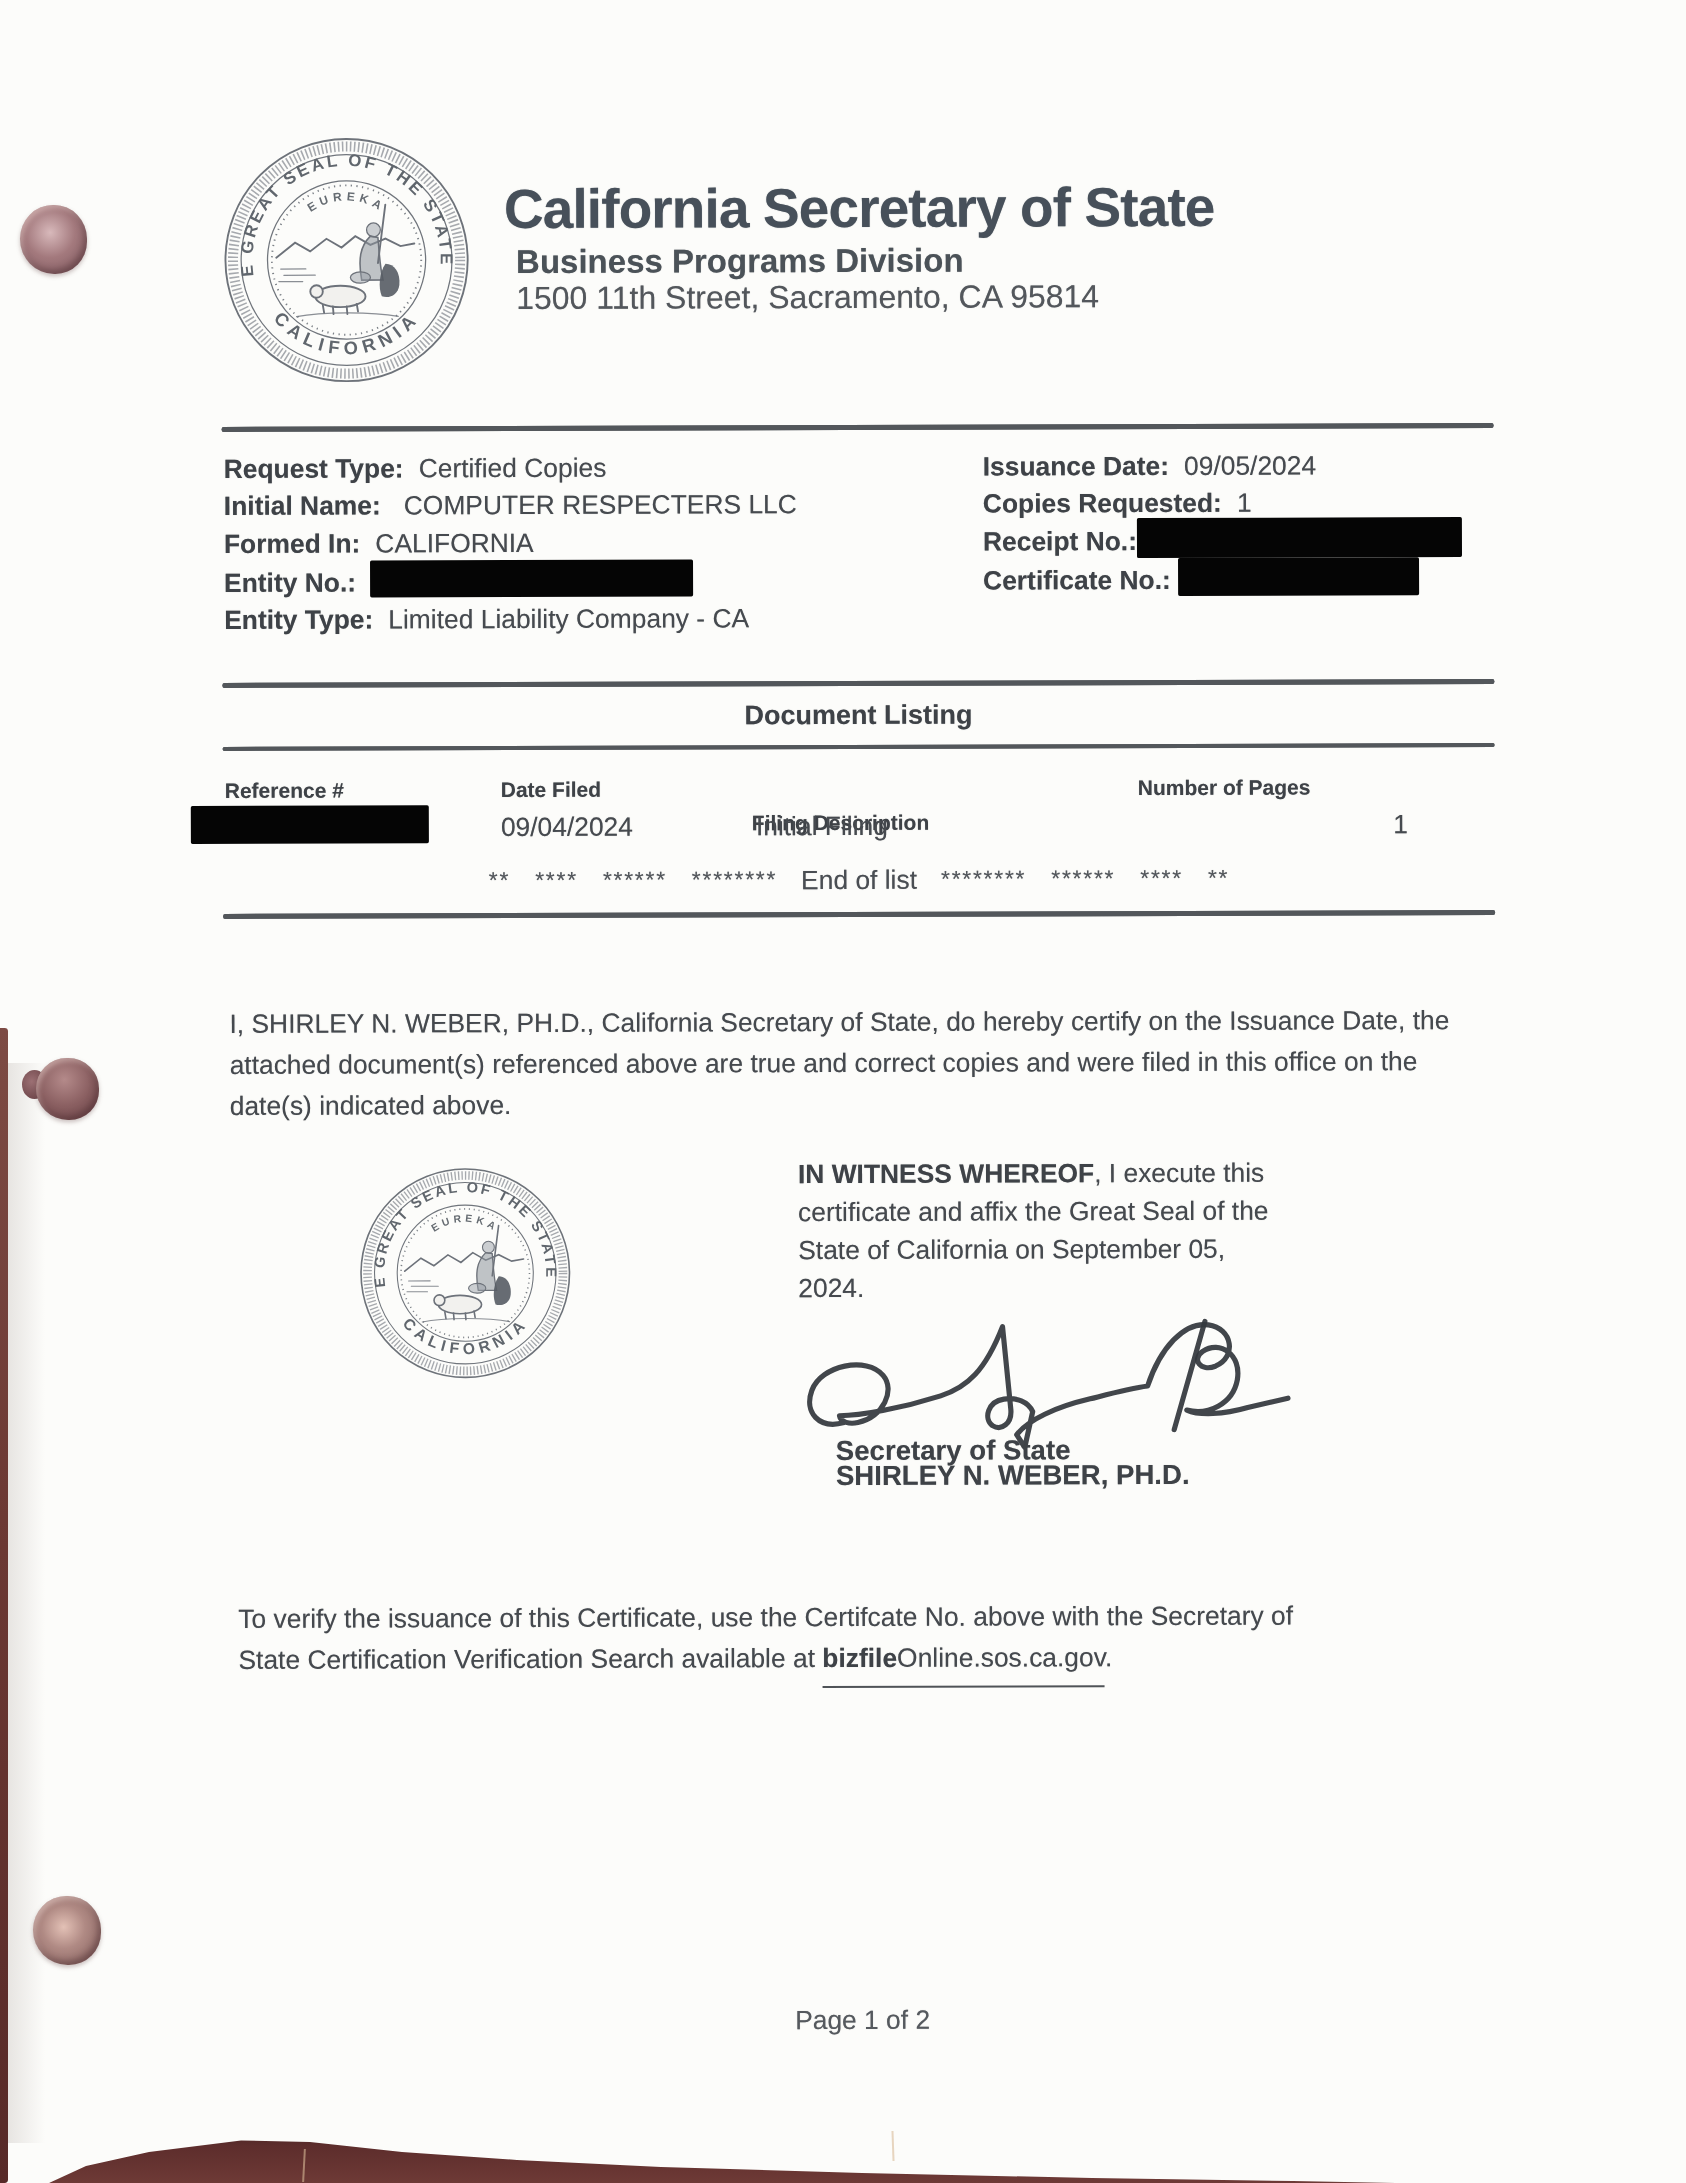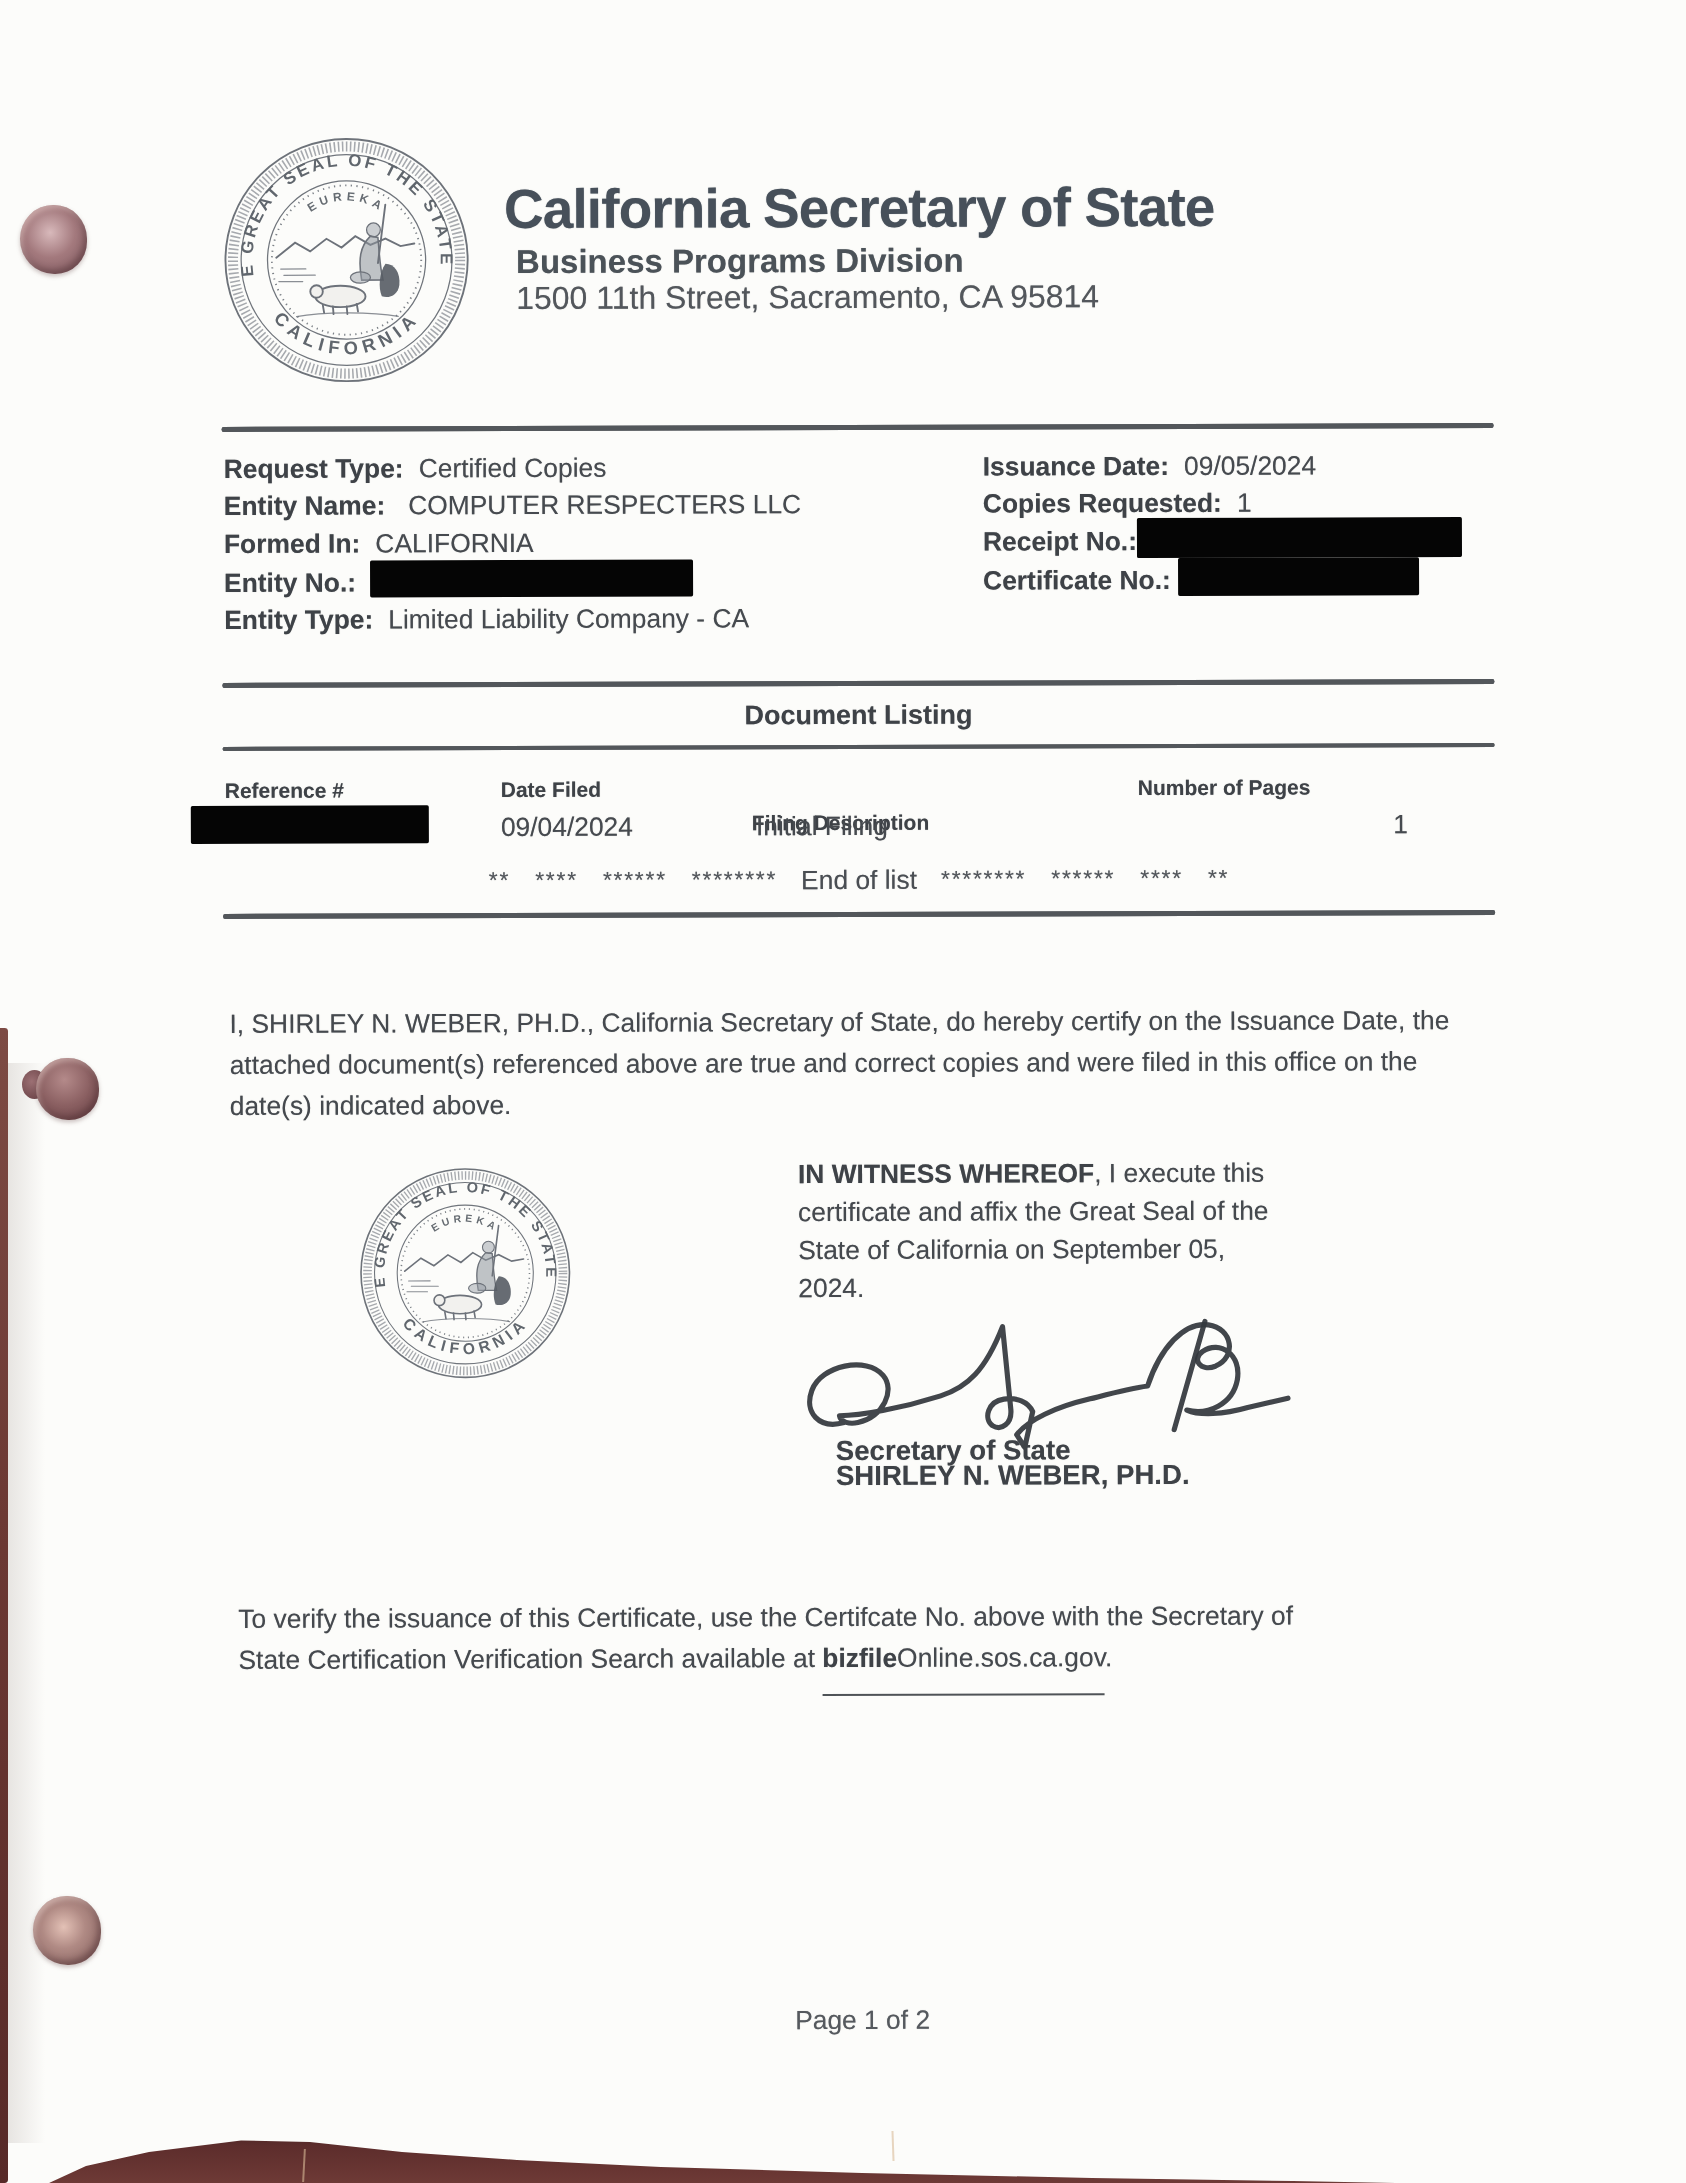--- a/index.html
+++ b/index.html
@@ -48,21 +48,21 @@
   .pages-val{left:1264px;top:811px;width:144px;text-align:right;}
   .endline{left:223px;top:865px;width:1272px;text-align:center;font-size:26.4px;color:#4a4e53;}
   .stars{font-size:23px;letter-spacing:1.7px;word-spacing:17px;position:relative;top:-2.3px;color:#53575c;}
   .endlabel{margin:12px 24px;}
 
   
   .cert-par{left:229px;top:1002px;font-size:26.4px;line-height:41px;color:#45494e;}
   .witness-par{left:797px;top:1155px;font-size:26.4px;line-height:38px;color:#45494e;}
   .signer{left:834px;font-size:27.6px;font-weight:bold;color:#3e4247;}
   .verify-par{left:236px;top:1597px;font-size:26.4px;line-height:41px;color:#45494e;}
-  .link-underline{border-bottom:2.3px solid #4f5357;padding-bottom:21px;}
+  .link-underline{border-bottom:2.3px solid #4f5357;padding-bottom:13px;}
   .footer-text{left:223px;top:2005px;width:1272px;text-align:center;font-size:26.4px;color:#55595e;}
 
   
   .seal-a{left:223px;top:133px;width:251px;height:251px;}
   .seal-b{left:356px;top:1164px;width:216px;height:216px;}
   .s-outer{fill:none;stroke:#6e737a;stroke-width:3;}
   .s-hatch{fill:none;stroke:#81868d;stroke-width:16;stroke-dasharray:2.5 4;opacity:.7;}
   .s-thin{fill:none;stroke:#70757c;stroke-width:2;}
   .s-dots{fill:none;stroke:#7c8187;stroke-width:3;stroke-dasharray:2 7;}
   .s-ring{font-family:"Liberation Sans",sans-serif;font-weight:bold;font-size:27px;fill:#60666d;letter-spacing:4.5px;}
@@ -135,21 +135,21 @@
     <div class="abs doc-title soft">California Secretary of State</div>
     <div class="abs doc-subtitle soft">Business Programs Division</div>
     <div class="abs doc-address soft">1500 11th Street, Sacramento, CA 95814</div>
 
     <div class="abs rule rule1"></div>
 
     <div class="abs row leftcol soft" style="top:452px;">
       <span class="lbl">Request Type:</span><span class="val">Certified Copies</span>
     </div>
     <div class="abs row leftcol soft" style="top:489px;">
-      <span class="lbl">Entity Name:</span><span class="val" style="margin-left:23px;">COMPUTER RESPECTERS LLC</span>
+      <span class="lbl">Initial Name:</span><span class="val" style="margin-left:23px;">COMPUTER RESPECTERS LLC</span>
     </div>
     <div class="abs row leftcol soft" style="top:527px;">
       <span class="lbl">Formed In:</span><span class="val">CALIFORNIA</span>
     </div>
     <div class="abs row leftcol soft" style="top:566px;">
       <span class="lbl">Entity No.:</span>
     </div>
     <div class="abs redact redact-entity"></div>
     <div class="abs row leftcol soft" style="top:603px;">
       <span class="lbl">Entity Type:</span><span class="val">Limited Liability Company - CA</span>

